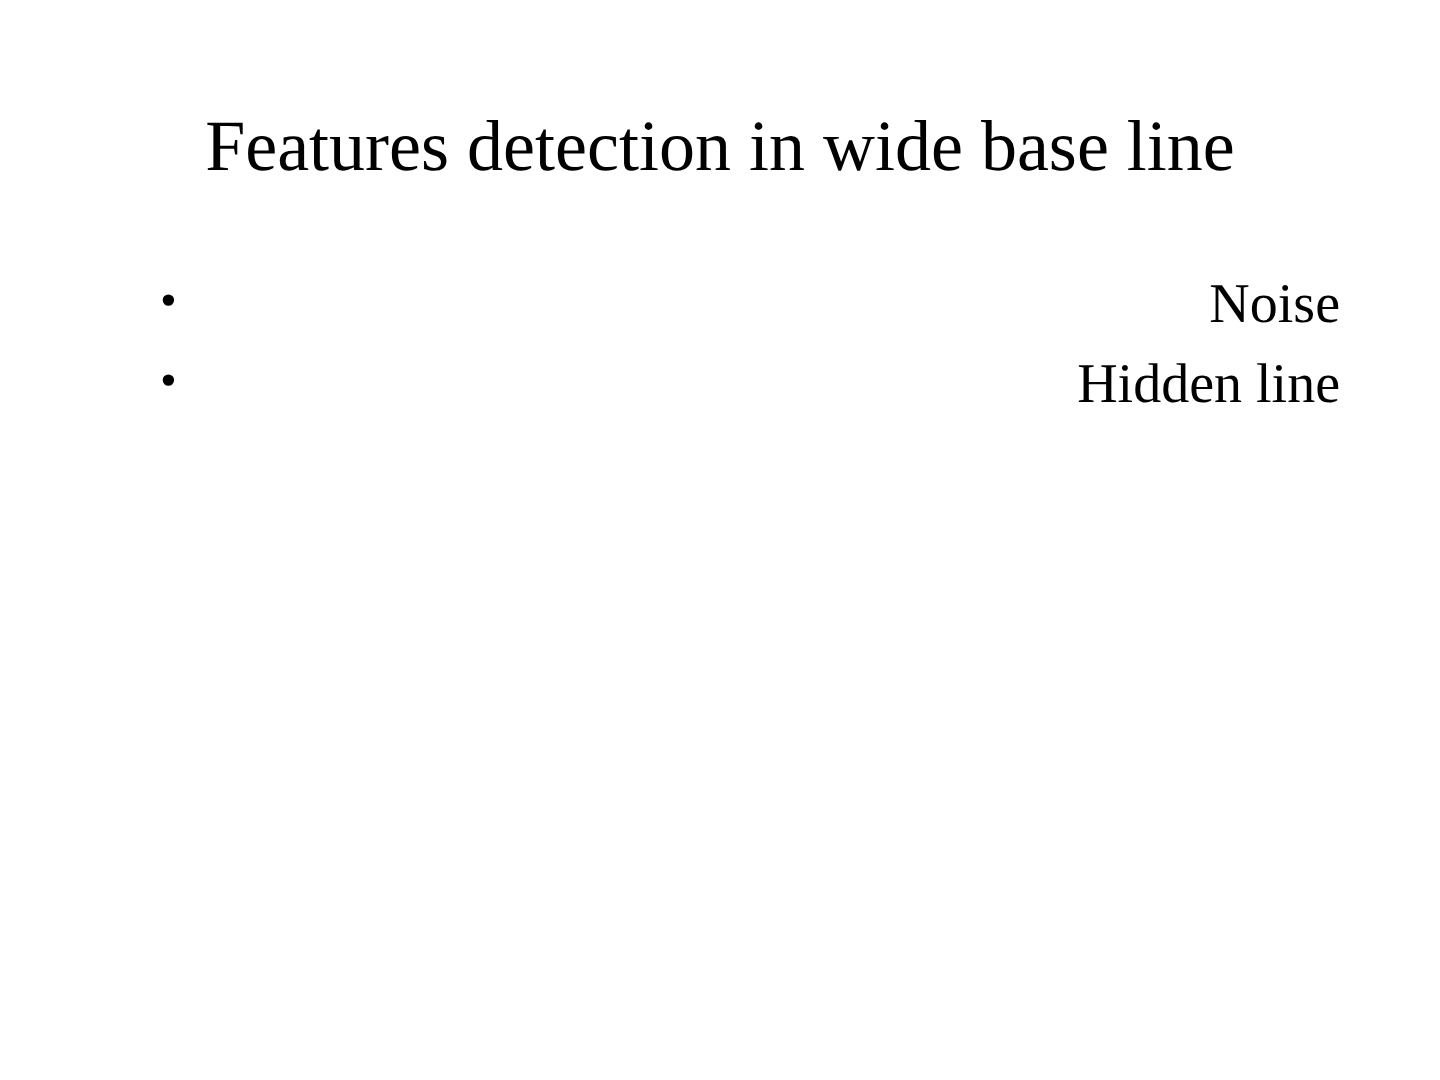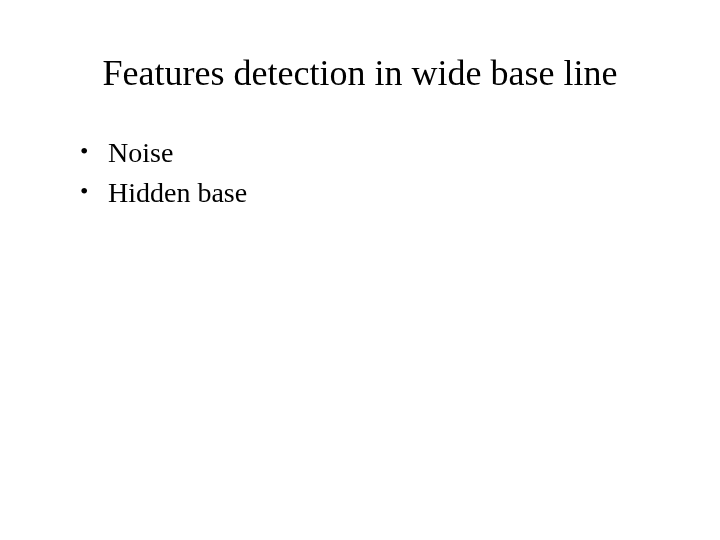--- a/index.html
+++ b/index.html
@@ -30,32 +30,33 @@
     list-style: none;
     padding: 0;
     margin: 0 0 0 30px;
     font-size: 28px;
     line-height: 1.2;
   }
   .bullets li {
     position: relative;
     padding-left: 28px;
     margin-bottom: 6px;
+    text-align: right;
   }
   .bullets li::before {
     content: "•";
     position: absolute;
     left: 0;
     top: 0;
     font-size: 24px;
     line-height: 1.3;
   }
 </style>
 </head>
 <body>
 
 <div class="slide">
   <div class="title">Features detection in wide base line</div>
   <ul class="bullets">
     <li>Noise</li>
-    <li>Hidden base</li>
+    <li>Hidden line</li>
   </ul>
 </div>
 
 </body></html>

